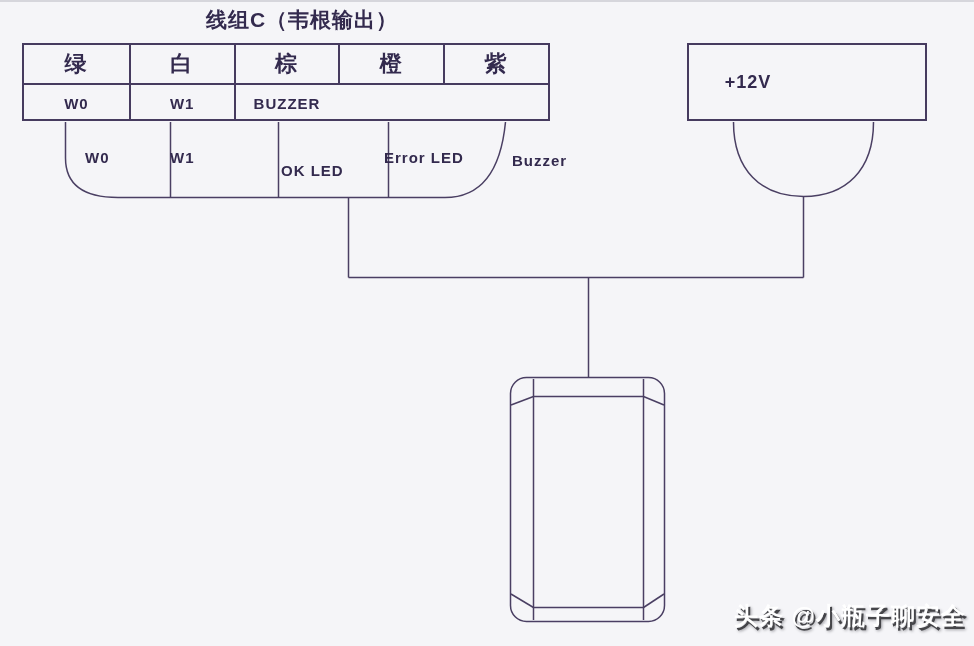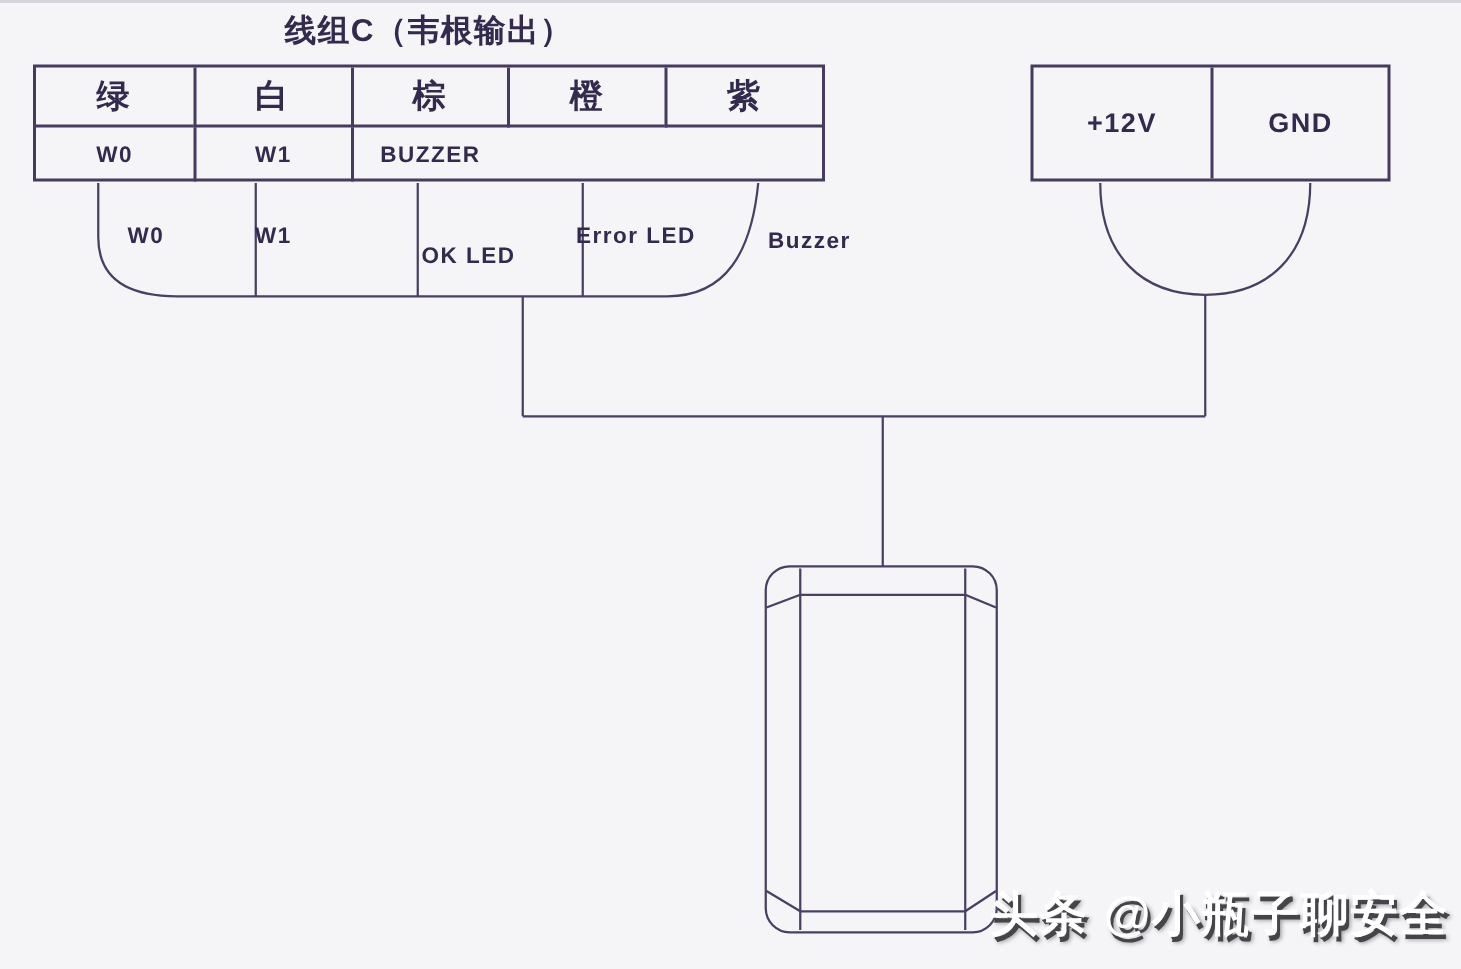--- a/index.html
+++ b/index.html
@@ -31,21 +31,21 @@
     pointer-events: none;
   }
   .diagram-title {
     position: absolute;
     text-align: center;
     font-size: 21px;
     font-weight: bold;
     letter-spacing: 1px;
     color: #332a4e;
   }
-  .title-wiegand { left: 22px; top: 6px; width: 528px; }
+  .title-wiegand { left: 38px; top: 6px; width: 528px; }
   .title-power  { left: 687px; top: 6px; width: 240px; }
 
   .grid-table {
     position: absolute;
     display: grid;
     box-sizing: border-box;
     border: 2px solid #463b5f;
     background: transparent;
   }
   .wiegand-table {
@@ -83,21 +83,21 @@
   .lbl-w0       { left: 85px;  top: 149px; }
   .lbl-w1       { left: 170px; top: 149px; }
   .lbl-ok-led   { left: 281px; top: 162px; }
   .lbl-err-led  { left: 384px; top: 149px; }
   .lbl-buzzer   { left: 512px; top: 152px; }
 
   .watermark {
     position: absolute;
     right: 8px;
     bottom: 14px;
-    font-size: 32px;
+    font-size: 24px;
     font-weight: bold;
     letter-spacing: 1px;
     color: #ffffff;
     text-shadow: 2px 3px 0 #454549, 3px 4px 3px #9b9ba0;
     white-space: nowrap;
   }
 </style>
 </head>
 <body>
 
@@ -142,21 +142,20 @@
     <div class="cell hdr">棕</div>
     <div class="cell hdr">橙</div>
     <div class="cell hdr">紫</div>
     <div class="cell sig first-col">W0</div>
     <div class="cell sig">W1</div>
     <div class="cell sig">BUZZER</div>
   </div>
 
   <div class="grid-table power-table">
     <div class="cell pwr first-col">+12V</div>
-    <div class="cell pwr">GND</div>
   </div>
 
   <span class="wire-label lbl-w0">W0</span>
   <span class="wire-label lbl-w1">W1</span>
   <span class="wire-label lbl-ok-led">OK LED</span>
   <span class="wire-label lbl-err-led">Error LED</span>
   <span class="wire-label lbl-buzzer">Buzzer</span>
 
   <div class="watermark">头条 @小瓶子聊安全</div>
 

